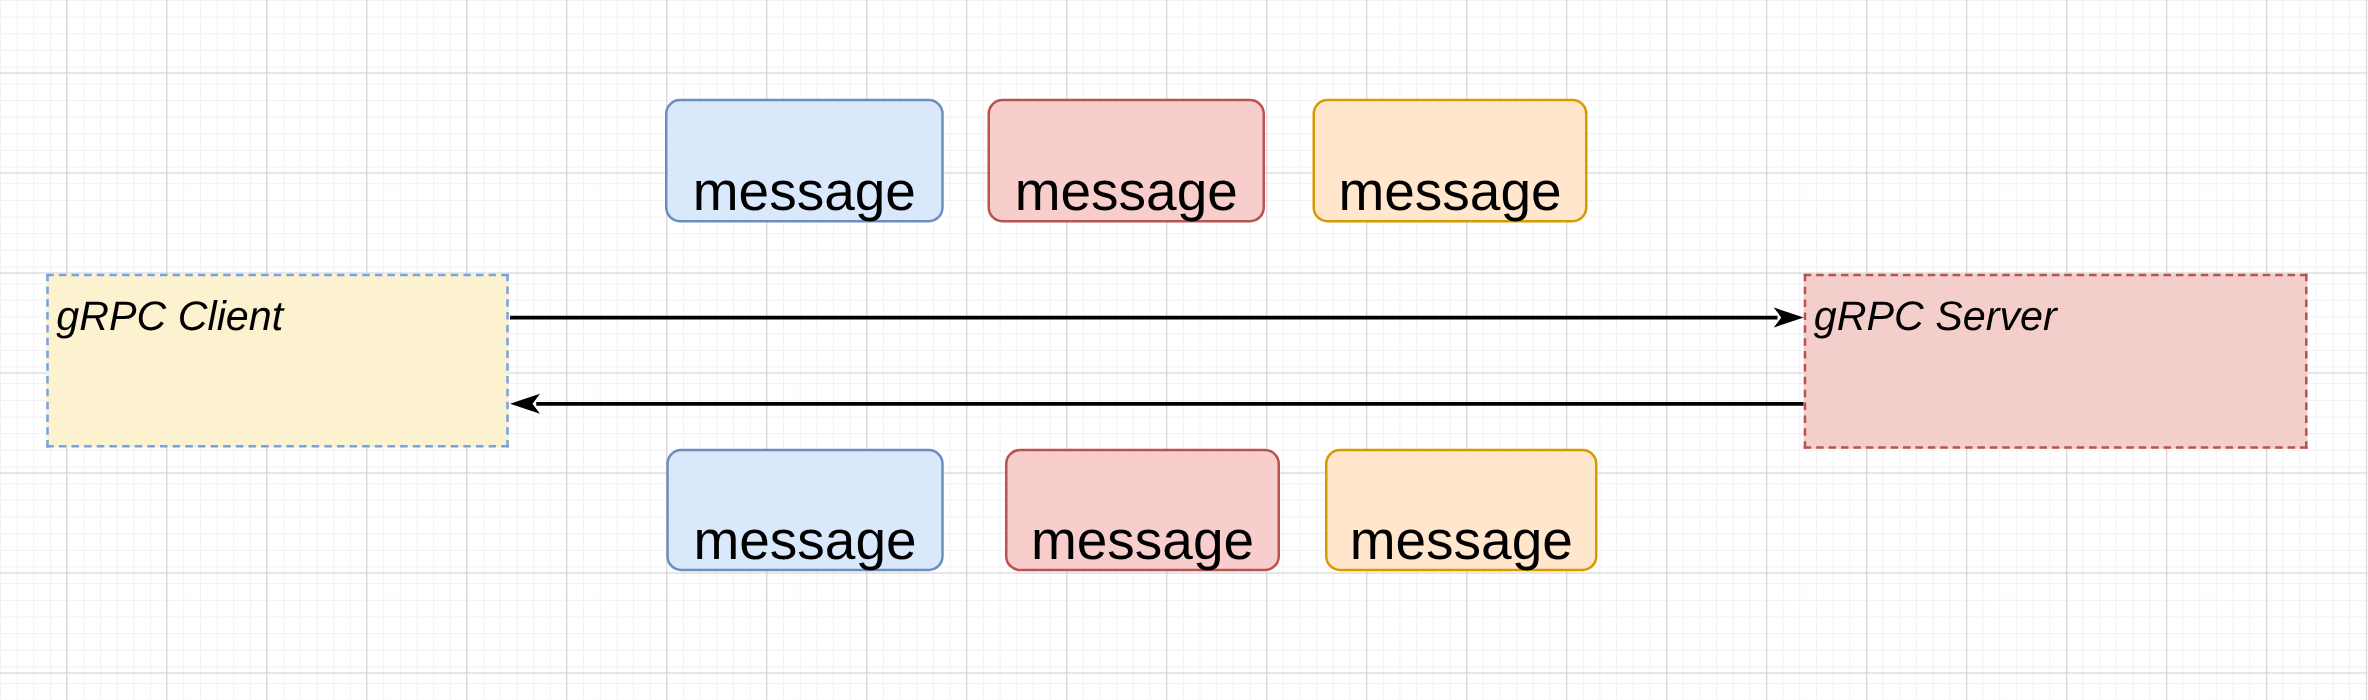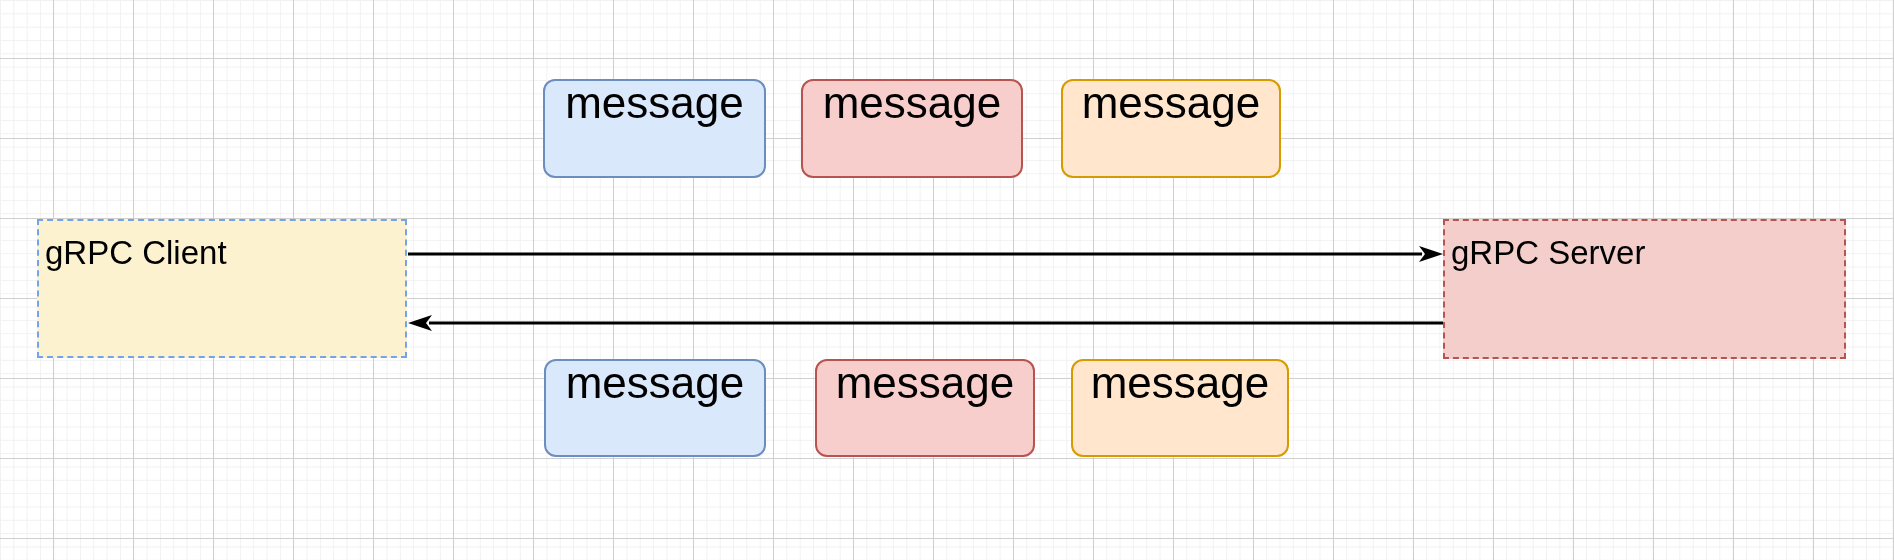--- a/index.html
+++ b/index.html
@@ -33,44 +33,44 @@
   .node {
     position: absolute;
     box-sizing: border-box;
     color: #000000;
   }
   
   .msg {
     border-radius: 12px;
     border: 2px solid;
     display: flex;
-    align-items: flex-start;
+    align-items: flex-end;
     justify-content: center;
     font-size: 44px;
     line-height: 1;
-    margin-left: 11px;
   }
   .msg.blue   { background: #dae8fc; border-color: #6c8ebf; }
   .msg.red    { background: #f8cecc; border-color: #b85450; }
   .msg.orange { background: #ffe6cc; border-color: #d79b00; }
 
   
   .msg.t1 { left: 532px;  top: 79px;  width: 223px; height: 99px; }
   .msg.t2 { left: 790px;  top: 79px;  width: 222px; height: 99px; }
   .msg.t3 { left: 1050px; top: 79px;  width: 220px; height: 99px; }
   
   .msg.b1 { left: 533px;  top: 359px; width: 222px; height: 98px; }
   .msg.b2 { left: 804px;  top: 359px; width: 220px; height: 98px; }
   .msg.b3 { left: 1060px; top: 359px; width: 218px; height: 98px; }
 
   
   .endpoint {
     font-size: 33px;
     line-height: 1.2;
     padding: 12px 6px;
+    font-style: italic;
   }
   .endpoint.client {
     left: 37px; top: 219px; width: 370px; height: 139px;
     background: #fdf2cf;
     border: 2px dashed #74a3e8;
   }
   .endpoint.server {
     left: 1443px; top: 219px; width: 403px; height: 140px;
     background: #f3cecb;
     border: 2px dashed #b85450;

